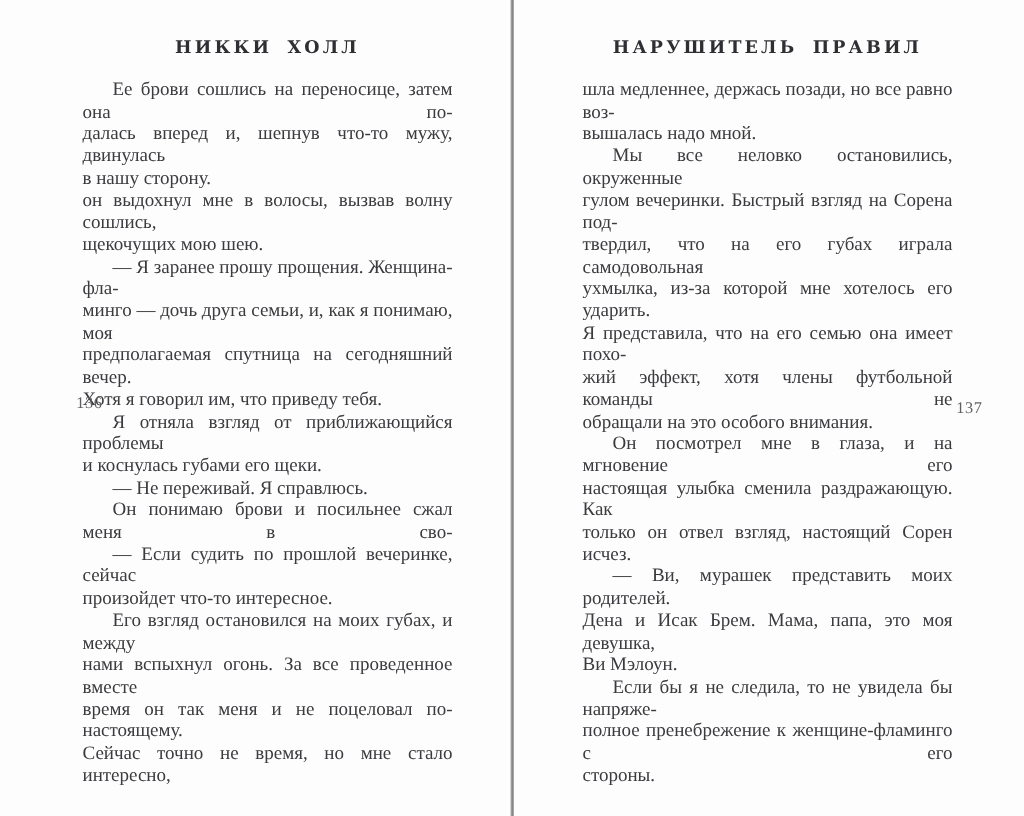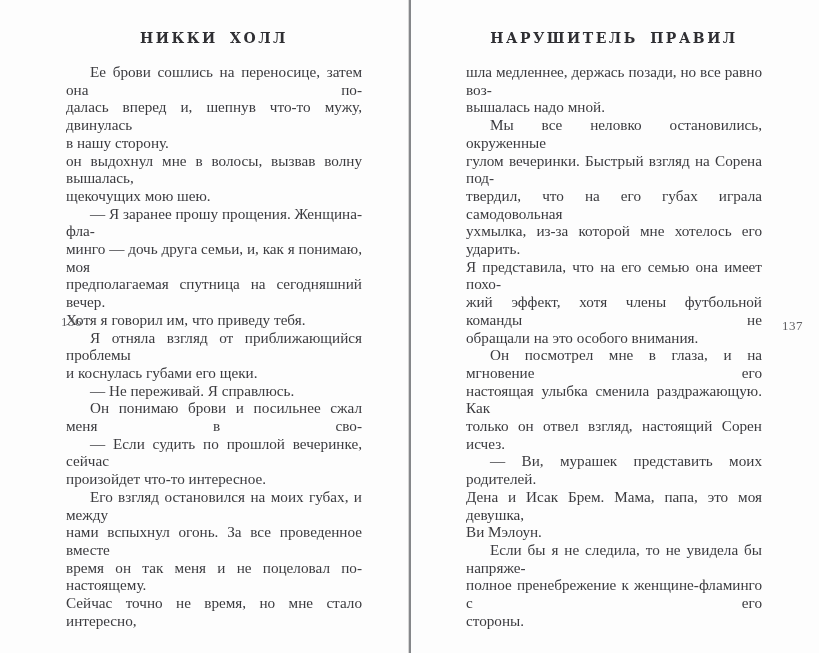--- a/index.html
+++ b/index.html
@@ -53,21 +53,21 @@
   }
   .line.last { text-align-last: auto; }
   .line.indent { text-indent: 24px; }
   .page-number {
     position: absolute;
     font-size: 13px;
     letter-spacing: 0.5px;
     color: var(--pagenum, #5f5f62);
   }
   .page-number.pn-left  { left: 25px;  top: 314px; margin-left: 36px; }
-  .page-number.pn-right { right: 16px; top: 318px; }
+  .page-number.pn-right { right: 33px; top: 318px; }
   .divider {
     position: absolute;
     left: 408px;
     top: 0;
     bottom: 0;
     width: 2px;
     background: var(--divider, #85878a);
     border-left: 1px solid #d6d6d6;
   }
 </style>
@@ -79,21 +79,21 @@
   <div class="page left">
     <div class="page-inner">
       <div class="running-header">НИККИ ХОЛЛ</div>
       <div class="body-text">
           <div class="para">
             <div class="line indent">Ее брови сошлись на переносице, затем она по-</div>
             <div class="line">далась вперед и, шепнув что-то мужу, двинулась</div>
             <div class="line last">в нашу сторону.</div>
           </div>
           <div class="para">
-            <div class="line">он выдохнул мне в волосы, вызвав волну вышалась,</div>
+            <div class="line">он выдохнул мне в волосы, вызвав волну сошлись,</div>
             <div class="line last">щекочущих мою шею.</div>
           </div>
           <div class="para">
             <div class="line indent">— Я заранее прошу прощения. Женщина-фла-</div>
             <div class="line">минго — дочь друга семьи, и, как я понимаю, моя</div>
             <div class="line">предполагаемая спутница на сегодняшний вечер.</div>
             <div class="line last">Хотя я говорил им, что приведу тебя.</div>
           </div>
           <div class="para">
             <div class="line indent">Я отняла взгляд от приближающийся проблемы</div>

